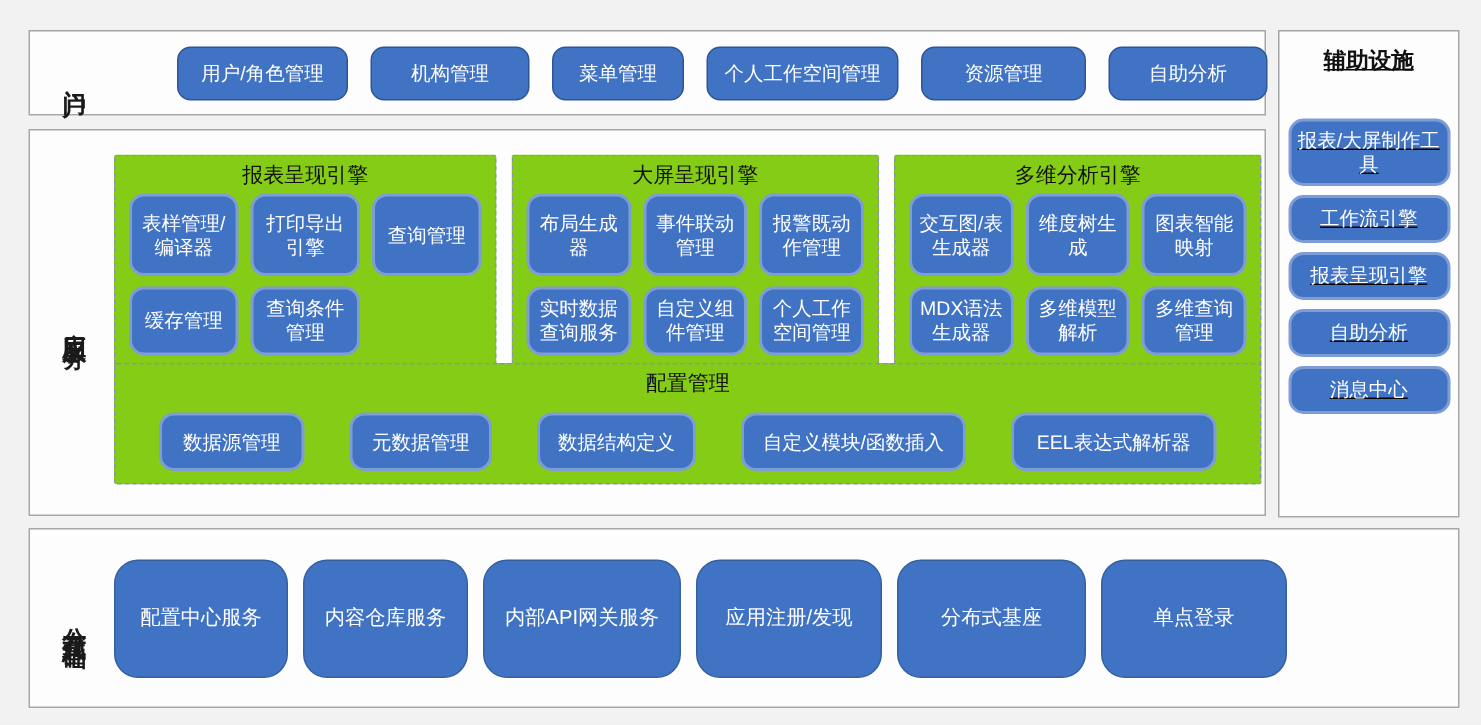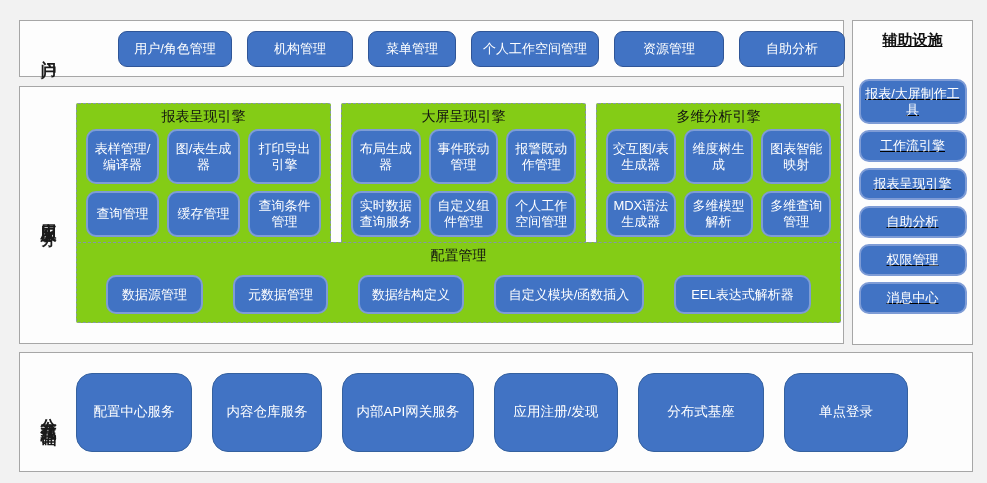--- a/index.html
+++ b/index.html
@@ -80,21 +80,21 @@
   }
   .config-row {
     display:flex;
     justify-content:center;
     gap:30px;
     margin-top:8px;
   }
   .config-row .node { height:39px; word-break:normal; white-space:nowrap; }
   
   .infra-box { left:19px; top:352px; width:954px; height:120px; align-items:center; }
-  .infra-row { display:flex; gap:20px; align-items:center; }
+  .infra-row { display:flex; gap:10px; align-items:center; }
   .infra-row .node {
     height:79px; border-radius:16px;
     border:1.2px solid #35619f;
     font-size:13.5px;
   }
   
   .aux-box { left:852px; top:20px; width:121px; height:325px; flex-direction:column; align-items:center;text-decoration:underline; }
   .aux-title {
     font-weight:700; font-size:15px; color:#111111;
     padding-top:10px; text-align:center;
@@ -130,21 +130,20 @@
   </div>
 
   <div class="box app-box">
     <div class="vlabel">应用服务</div>
     <div class="app-content">
 
       <div class="panel" style="left:0px; top:16px; width:255px; height:142px;">
         <div class="panel-title">报表呈现引擎</div>
         <div class="engine-grid">
           <div class="node">表样管理/编译器</div>
-          <div class="node">图/表生成器</div>
           <div class="node">打印导出引擎</div>
           <div class="node">查询管理</div>
           <div class="node">缓存管理</div>
           <div class="node">查询条件管理</div>
         </div>
       </div>
 
       <div class="panel" style="left:265px; top:16px; width:245px; height:142px;">
         <div class="panel-title">大屏呈现引擎</div>
         <div class="engine-grid">
@@ -195,18 +194,17 @@
     </div>
   </div>
 
   <div class="box aux-box">
     <div class="aux-title">辅助设施</div>
     <div class="aux-col">
       <div class="node" style="min-height:45px">报表/大屏制作工具</div>
       <div class="node">工作流引擎</div>
       <div class="node">报表呈现引擎</div>
       <div class="node">自助分析</div>
-      <div class="node">权限管理</div>
       <div class="node">消息中心</div>
     </div>
   </div>
 
 </div>
 
 </body></html>

